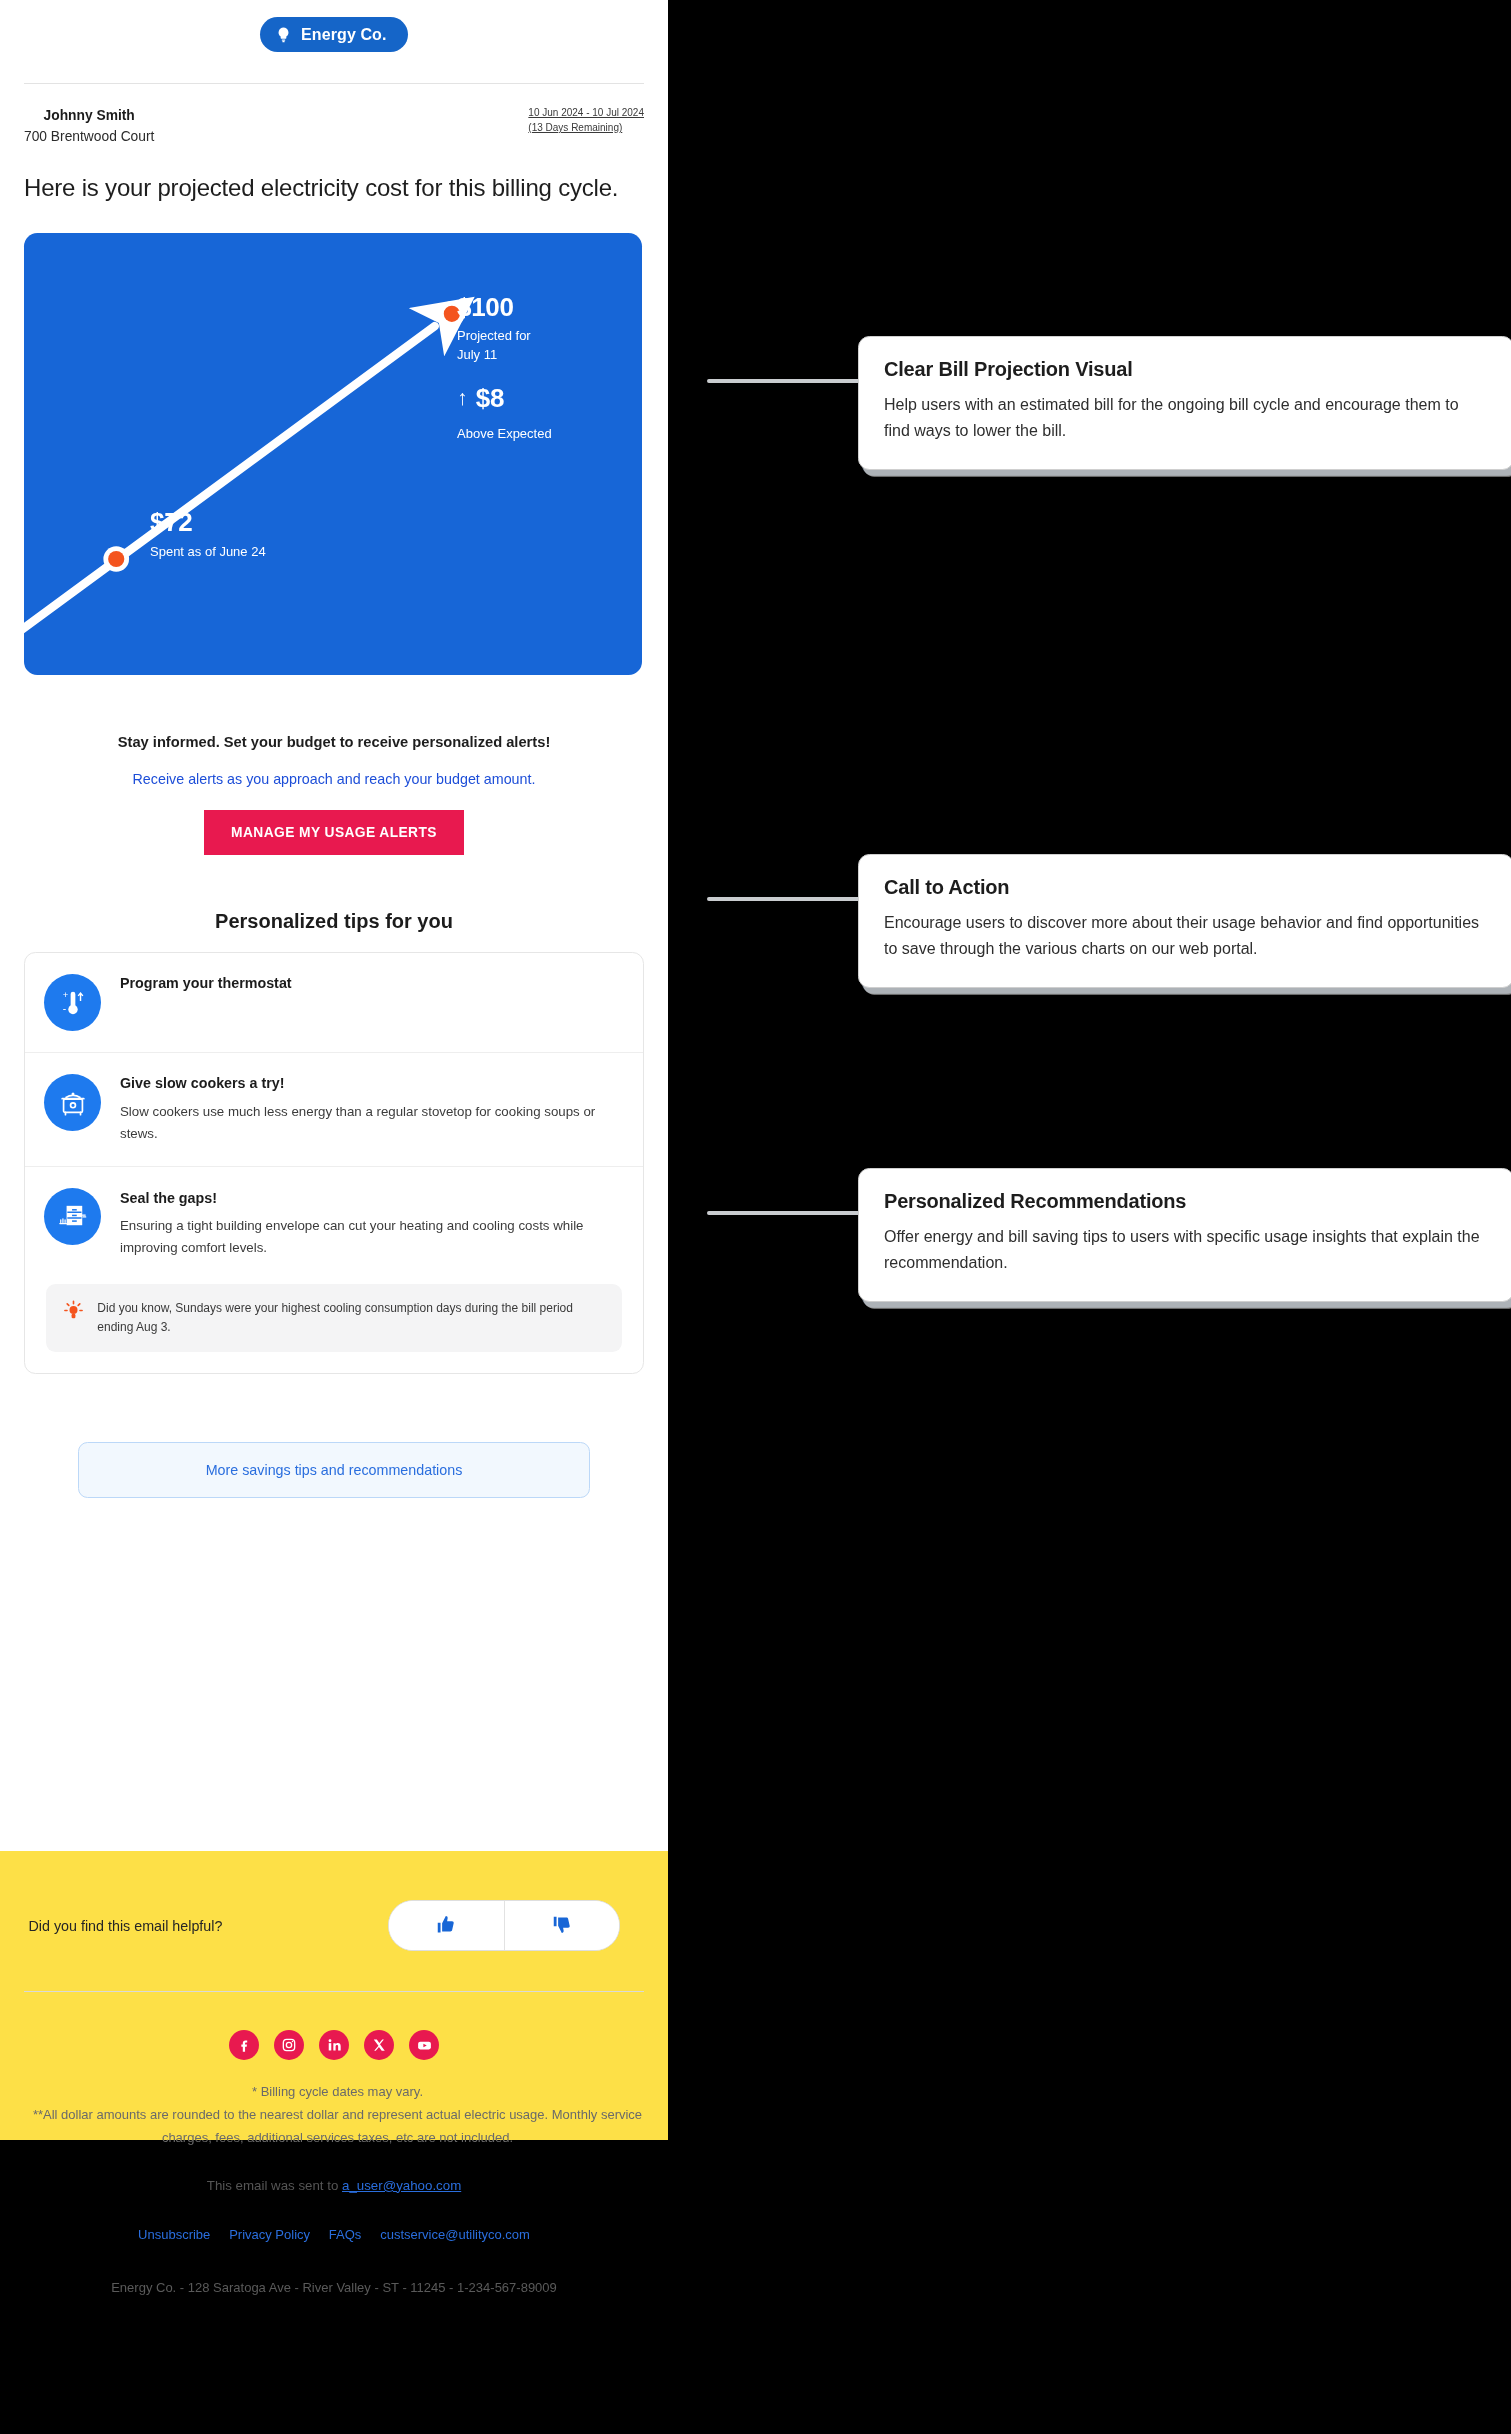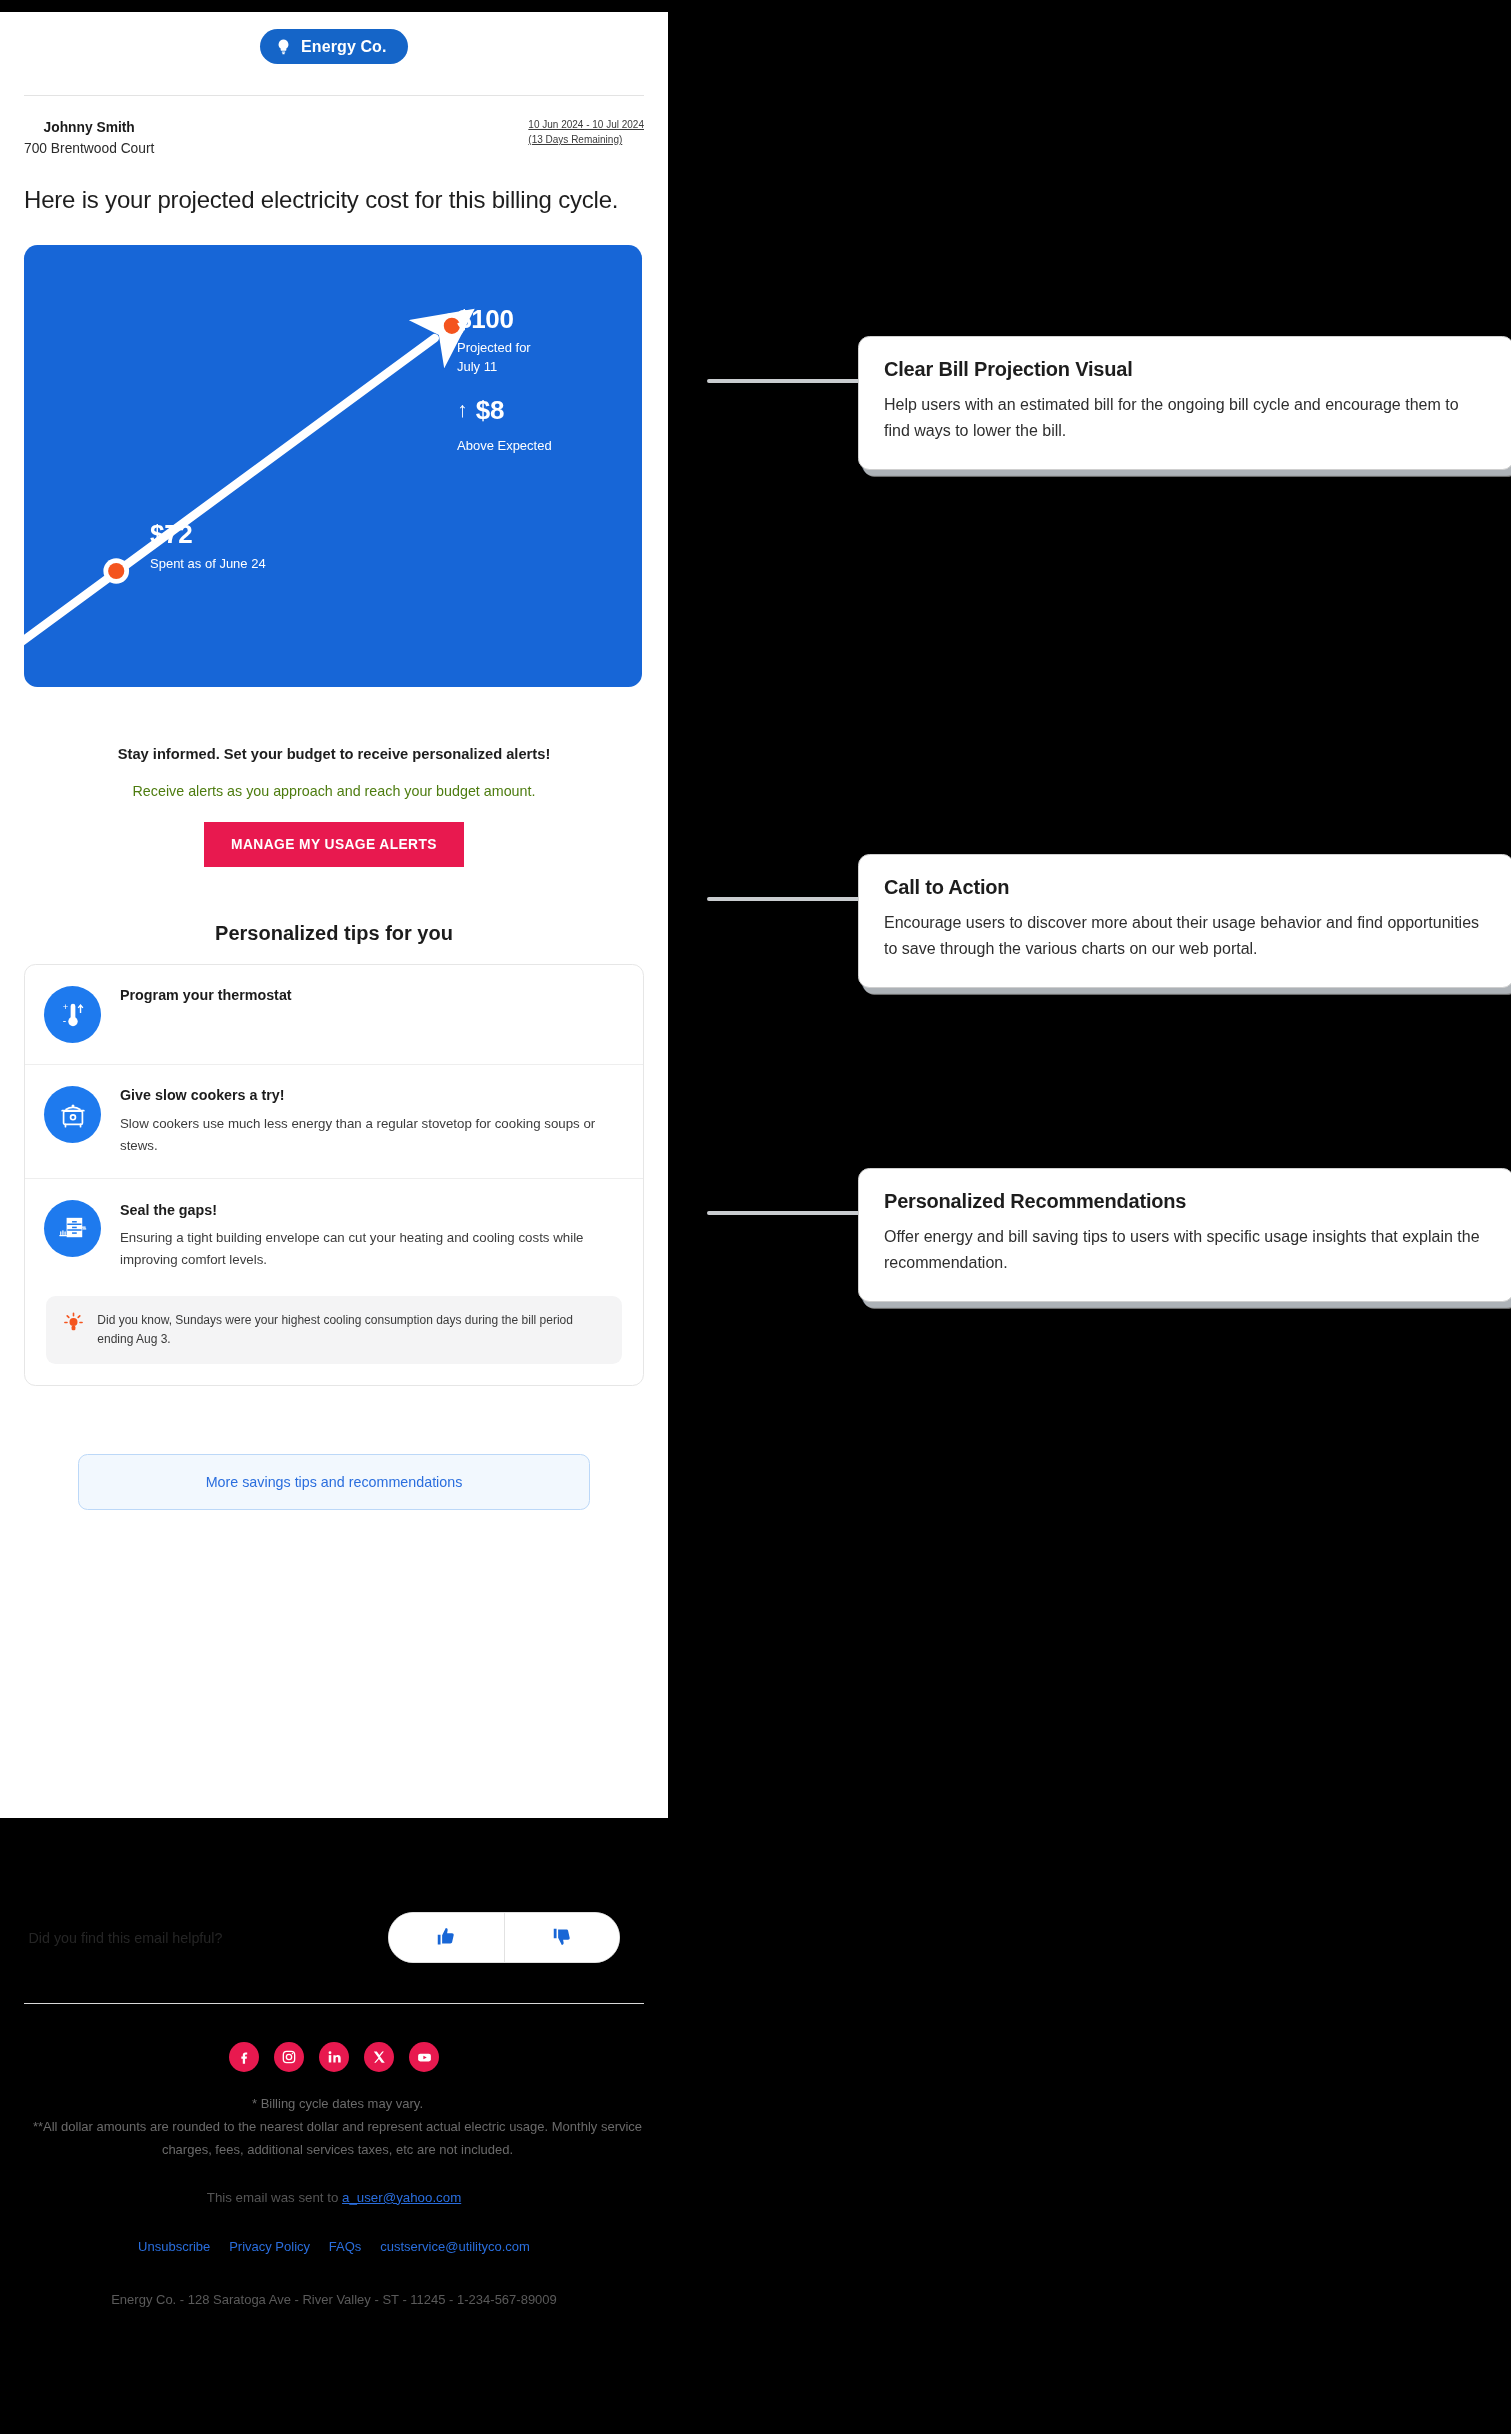--- a/index.html
+++ b/index.html
@@ -6,22 +6,22 @@
   html, body {
     width: 1511px; height: 2435px;
     background: #000;
     font-family: "Liberation Sans", sans-serif;
     overflow: hidden;
   }
   .stage { position: relative; width: 1511px; height: 2435px; background: #000; }
 
   
   .email-panel {
-    position: absolute; left: 0; top: 12px;
-    width: 668px; height: 1806px;
+    position: absolute; left: 0; top: 0;
+    width: 668px; height: 2140px;
     background: #ffffff;
   }
   .email-inner { padding: 0 24px; }
 
   
   .logo-row { display: flex; justify-content: center; padding-top: 17px; padding-bottom: 19px; }
   .logo-badge {
     display: inline-flex; align-items: center; gap: 8.6px;
     background: #1565C8; color: #fff;
     border-radius: 21px; padding: 8.6px 21px 8.6px 15px;
@@ -55,21 +55,21 @@
   .lbl-big { font-size: 26px; font-weight: bold; letter-spacing:-0.3px; }
   .lbl-sm  { font-size: 13px; line-height:1.45; }
   .proj-block { left: 433px; top: 59px; }
   .above-block { left: 433px; top: 150px; }
   .spent-block { left: 126px; top: 274px; }
   .arrow-up-glyph { font-size: 21px; }
 
   
   .alerts { text-align:center; margin-top: 59px; }
   .alerts-title { font-size: 14.7px; font-weight: bold; color:#1e1e1e; }
-  .alerts-sub { font-size: 14.3px; color:#4d7c0f; margin-top: 21px; }
+  .alerts-sub { font-size: 14.3px; color:#1d4ed8; margin-top: 21px; }
   .btn-alerts {
     display:inline-block; margin-top: 23px;
     background:#E8194F; color:#fff; border:none;
     font-size: 13.8px; font-weight: bold; letter-spacing:0.4px;
     padding: 15px 27px; cursor:pointer;
     font-family: "Liberation Sans", sans-serif;
   }
 
   
   .tips-title { margin-top: 55px; font-size: 20px; font-weight:bold; color:#1c1c1c;text-align:center; }

